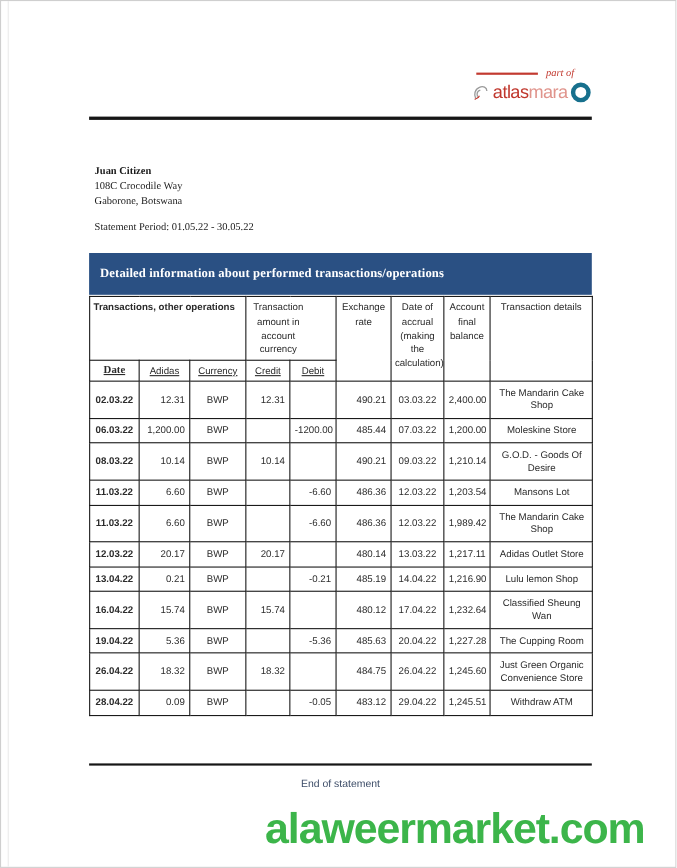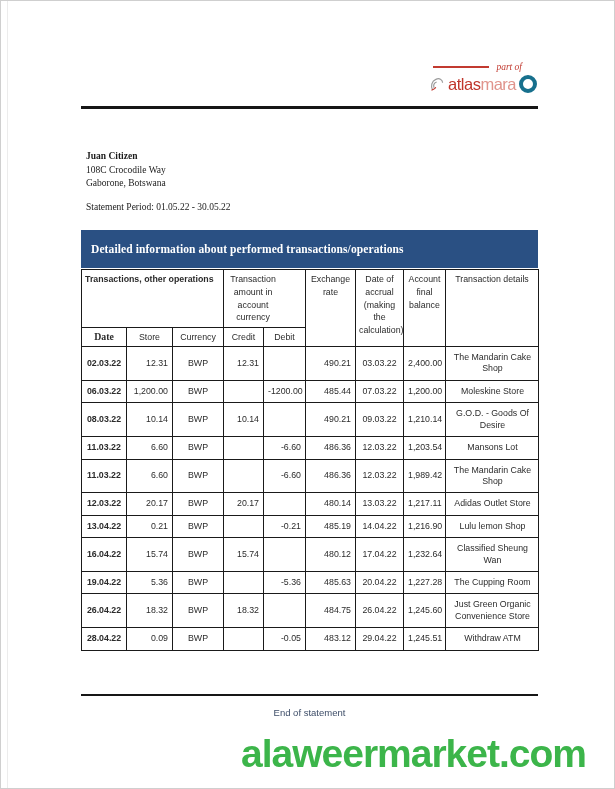--- a/index.html
+++ b/index.html
@@ -49,21 +49,21 @@
   table { border-collapse:collapse; width:457px; table-layout:fixed;
     font-family:"Liberation Sans", sans-serif; font-size:8.8px; color:#2b2b2b; }
   col.w-date{width:45px;} col.w-amount{width:46px;} col.w-currency{width:51px;}
   col.w-credit{width:40px;} col.w-debit{width:42px;} col.w-rate{width:50px;}
   col.w-accrual{width:48px;} col.w-balance{width:42px;} col.w-details{width:93px;}
   th, td { border:1px solid #1a1a1a; }
   thead th { font-weight:normal; vertical-align:top; padding:3px 3px; text-align:center; line-height:1.45; }
   .h-group1 { text-align:left; font-weight:bold; }
   .h-group2 { text-align:center; }
   .narrow { display:block; max-width:52px; }
-  .subhead th { vertical-align:middle; padding:2px; height:14px; line-height:1.2; }
+  .subhead th { vertical-align:middle; padding:2px; height:14px; line-height:1.2;text-decoration:underline; }
   .sh-date { font-family:"Liberation Serif", serif; font-weight:bold; font-size:9.8px; }
   tbody td { padding:5px 4px; vertical-align:middle; line-height:1.3; }
   .c-date { text-align:center; font-weight:bold; }
   .c-amount, .c-credit, .c-debit, .c-rate, .c-balance { text-align:right; }
   .c-currency, .c-accrual { text-align:center;margin-top:20px; }
   .c-details { text-align:center; padding-right:3px; }
 
   
   .footline { position:absolute; left:80px; top:693px; width:457px; height:2px; background:#161616; }
   .endtext { position:absolute; left:80px; top:706px; width:457px; text-align:center;
@@ -130,21 +130,21 @@
           <th colspan="2" class="h-group2">
               <span class="narrow">Transaction amount in account currency</span>
             </th>
           <th rowspan="2">Exchange rate</th>
           <th rowspan="2">Date of accrual (making the calculation)</th>
           <th rowspan="2">Account final balance</th>
           <th rowspan="2">Transaction details</th>
         </tr>
         <tr class="subhead">
           <th class="sh-date">Date</th>
-          <th>Store</th>
+          <th>Adidas</th>
           <th>Currency</th>
           <th>Credit</th>
           <th>Debit</th>
         </tr>
       </thead>
       <tbody id="txbody">
           <tr>
             <td class="c-date">02.03.22</td>
             <td class="c-amount">12.31</td>
             <td class="c-currency">BWP</td>

